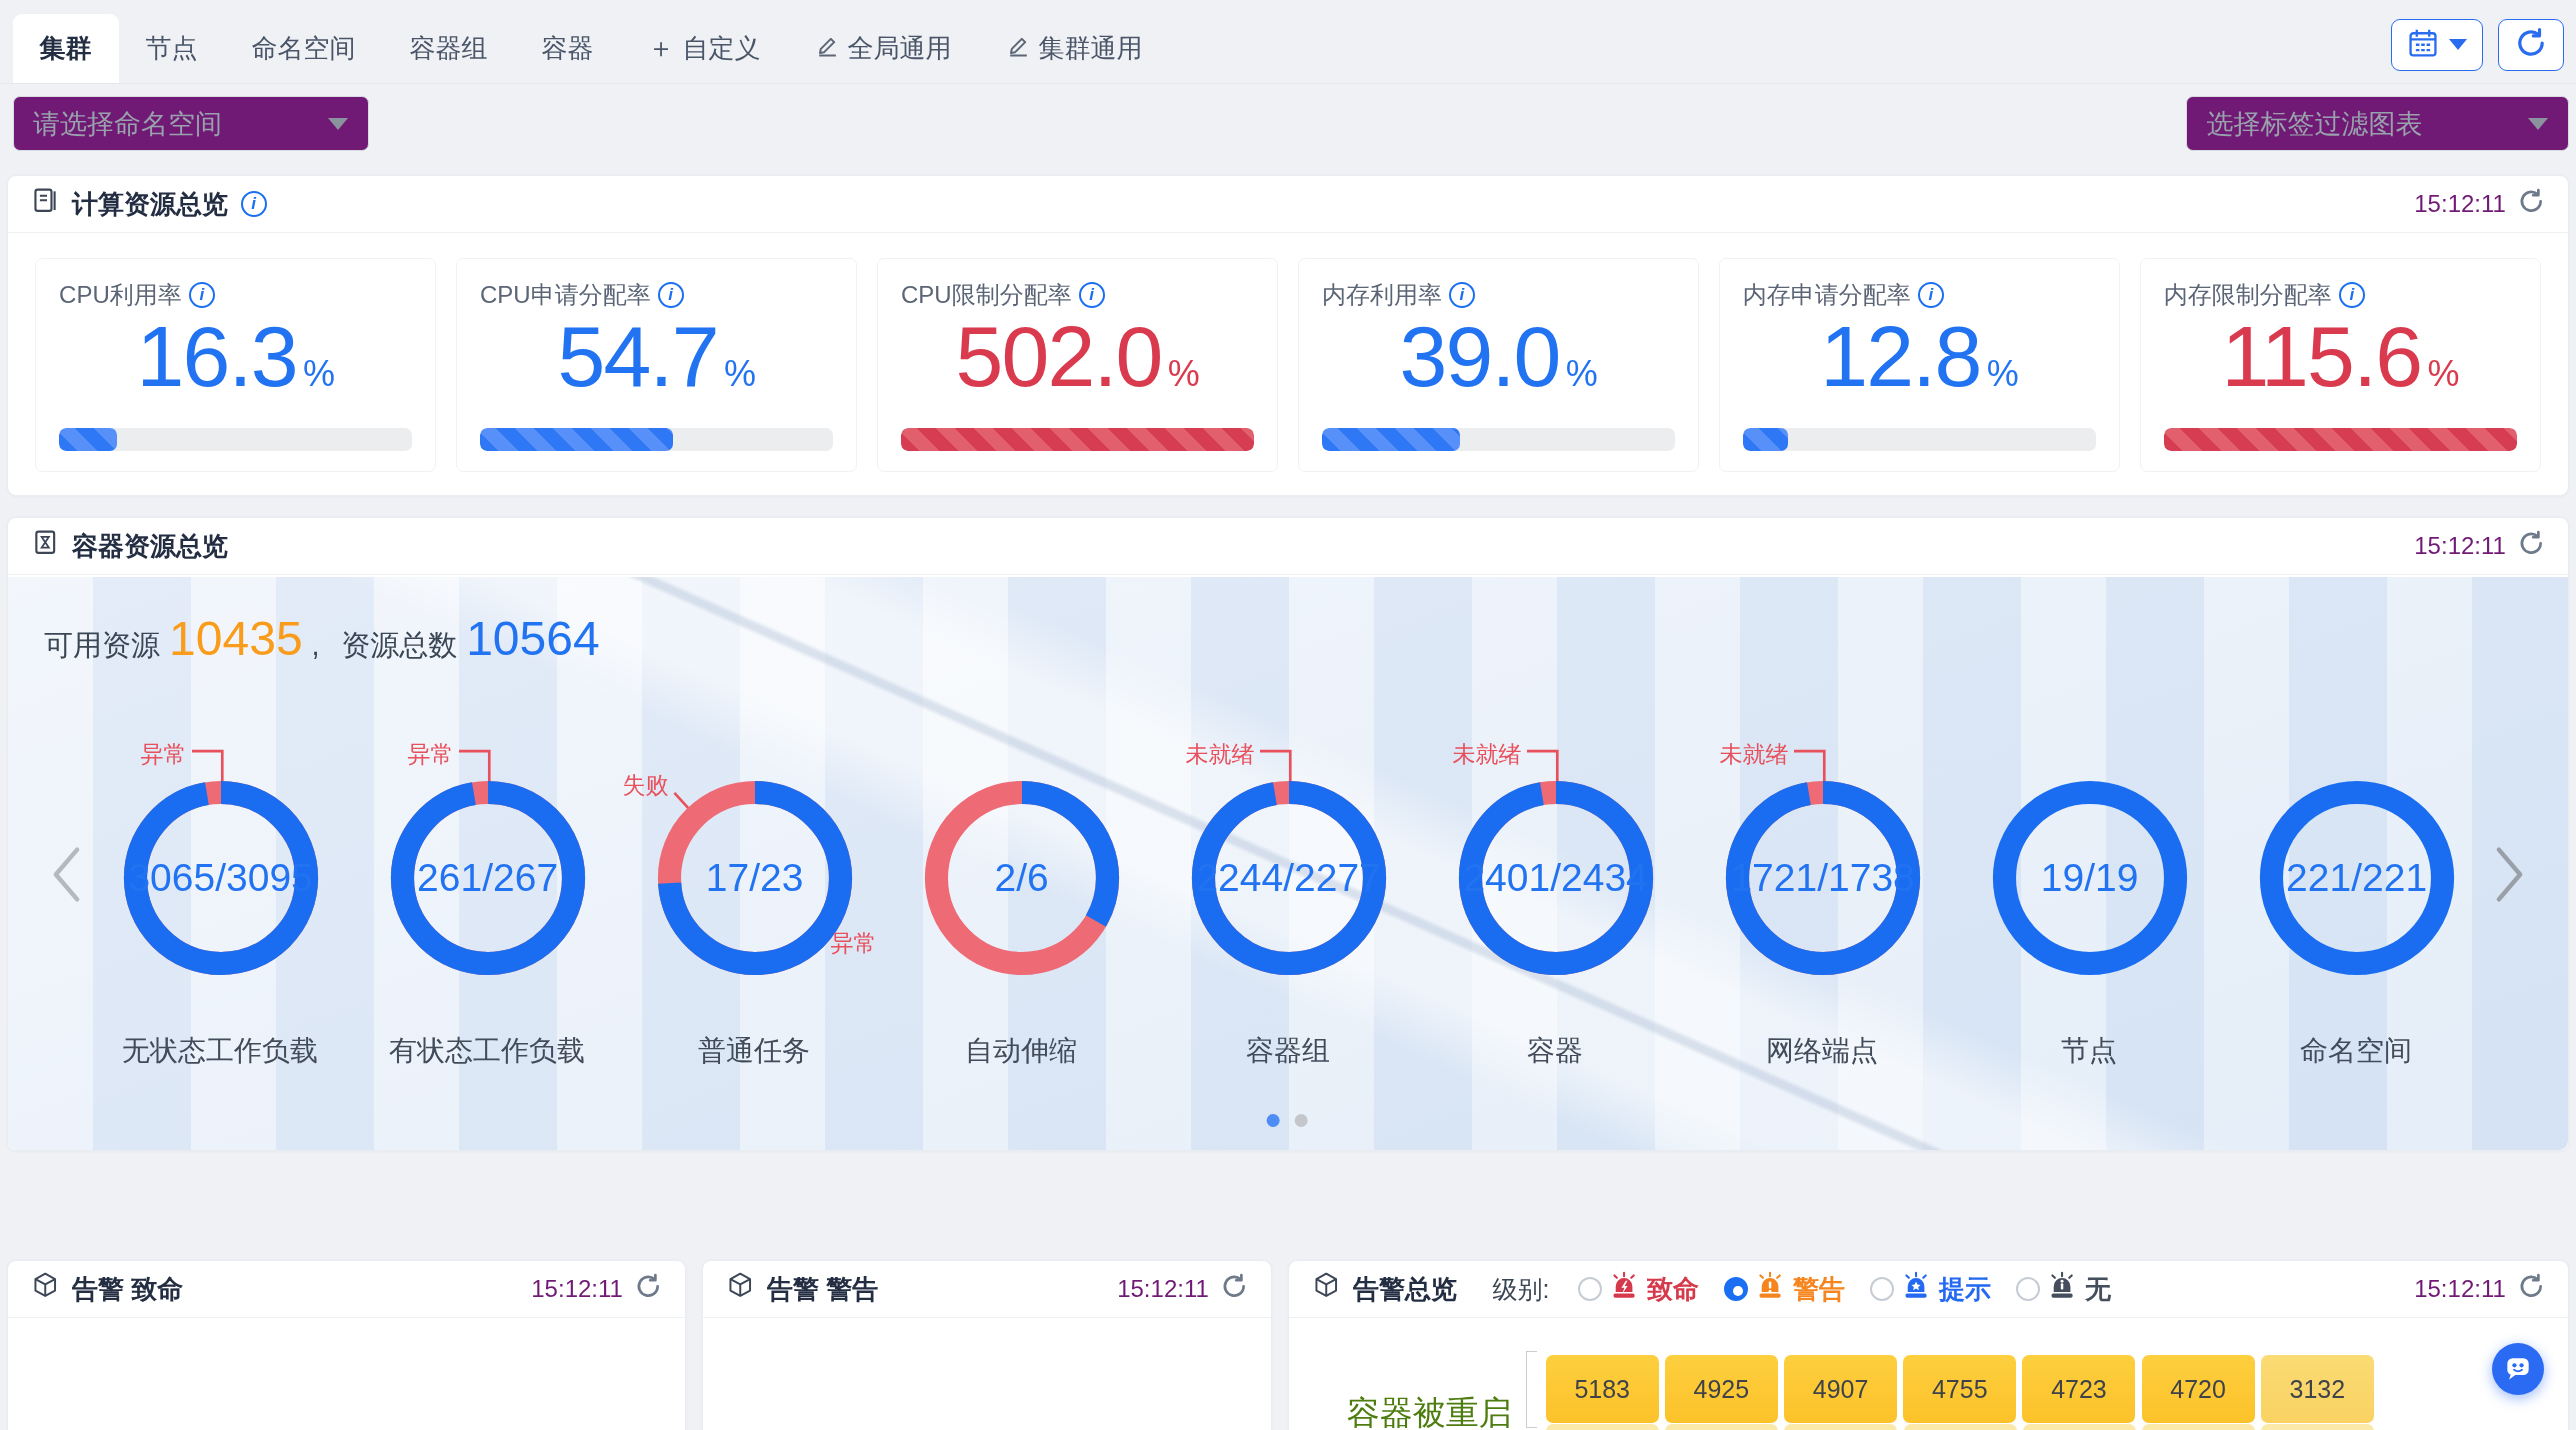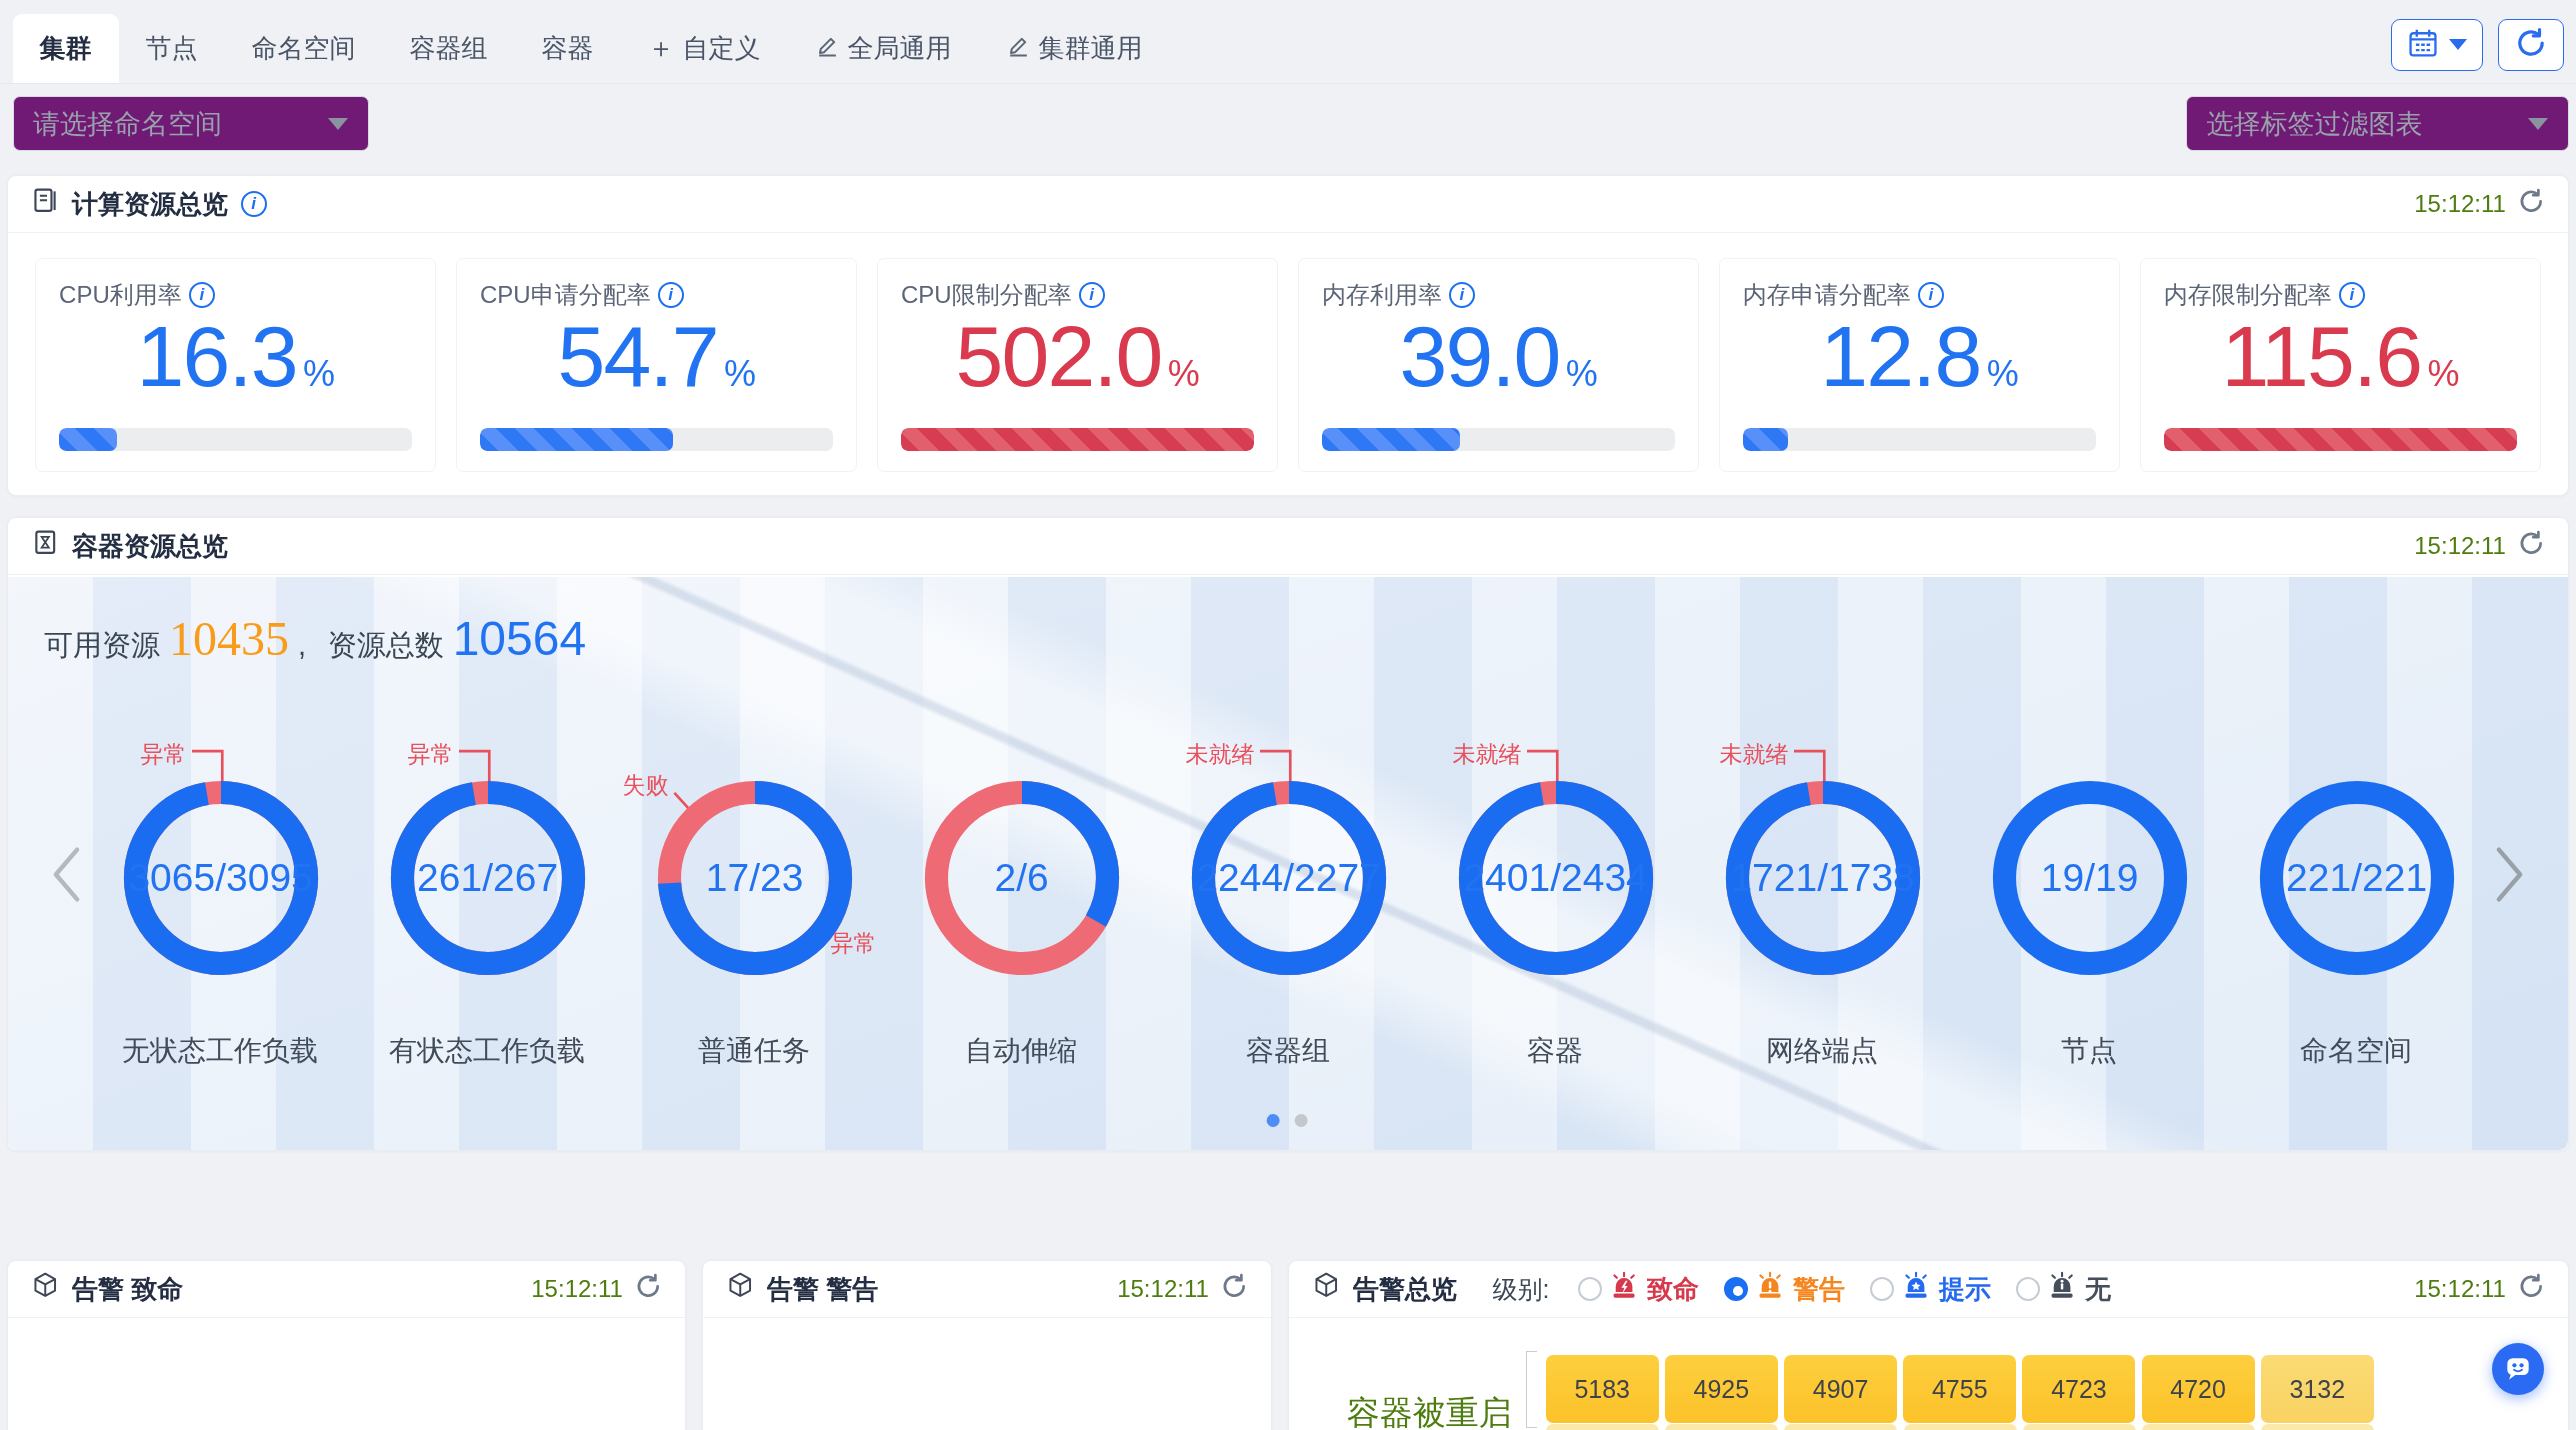--- a/index.html
+++ b/index.html
@@ -21,21 +21,21 @@
   .filters{position:absolute;top:96px;left:12.5px;right:7.1px;height:55px;}
   .select{position:absolute;height:55px;background:#701a75;border:1.8px solid #d7dbe2;border-radius:7.1px;display:flex;align-items:center;padding:0 19.6px;font-size:27px;color:#98a1ac;cursor:pointer;}
   .select .caret{margin-left:auto;width:0;height:0;border-left:10.7px solid transparent;border-right:10.7px solid transparent;border-top:12.5px solid #8a939e;}
   .select.ns{left:0;width:356px;}
   .select.lbl{right:0;width:383px;}
 
   
   .panel{position:absolute;background:#fff;border-radius:9px;border:0.9px solid #e9ecf1;box-shadow:0 0.9px 2.7px rgba(20,40,80,.04);}
   .p-head{height:57px;display:flex;align-items:center;gap:12.5px;padding:0 23px;border-bottom:1.8px solid #eef1f4;font-size:26px;color:#242e42;font-weight:bold;}
   .p-head .spacer{margin-left:auto;}
-  .ptime{display:flex;align-items:center;gap:10.7px;font-weight:400;color:#4d7c0f;font-size:24px;}
+  .ptime{display:flex;align-items:center;gap:10.7px;font-weight:400;color:#701a75;font-size:24px;}
   .info-i{display:inline-flex;align-items:center;justify-content:center;width:26px;height:26px;border-radius:50%;border:2.2px solid #1a6ff2;color:#1a6ff2;font-size:17px;font-weight:bold;font-style:italic;}
 
   
   #panel-compute{left:7.1px;top:175px;width:2562px;height:321px;}
   .cards{position:absolute;top:59px;left:0;right:0;bottom:0;display:flex;gap:19.6px;padding:23px 27px;}
   .card{flex:1;position:relative;border:1.8px solid #f0f2f6;border-radius:7.1px;padding:19.6px 23px;background:#fff;}
   .card-title{display:flex;align-items:center;gap:7px;font-size:24px;color:#5b6576;}
   .big{position:absolute;left:0;right:0;top:48px;display:flex;justify-content:center;align-items:baseline;gap:6.2px;}
   .big .num{font-size:86px;font-weight:500;letter-spacing:-1.8px;}
   .big .unit{font-size:36px;font-weight:500;}
@@ -51,21 +51,21 @@
   .cr-body{position:absolute;top:59px;left:0;right:0;bottom:0;border-radius:0 0 9px 9px;
     background:
       linear-gradient(24deg,rgba(255,255,255,0) 49.5%,rgba(150,170,200,.30) 49.8%,rgba(150,170,200,.30) 50.1%,rgba(255,255,255,0) 50.4%),
       linear-gradient(24deg,rgba(255,255,255,0) 42%,rgba(255,255,255,.55) 46%,rgba(255,255,255,.55) 54%,rgba(255,255,255,0) 58%),
       repeating-linear-gradient(90deg,rgba(255,255,255,.30) 0 85px,rgba(203,219,241,.30) 85px 183px),
       linear-gradient(160deg,#eef3fb 0%,#e4edf8 45%,#d9e6f5 100%);}
   .stats{position:absolute;top:34px;left:36px;display:flex;align-items:baseline;gap:9px;}
   .stat-label{font-size:29px;color:#3a4654;font-weight:500;}
   .stat-sep{font-size:29px;color:#3a4654;margin-right:12.5px;}
   .stat-num{font-size:48px;font-weight:500;}
-  .stat-num.o{color:#f99c1b;font-family:Liberation Serif, serif;}
+  .stat-num.o{color:#f99c1b;}
   .stat-num.b{color:#2273f2;}
   .rings{position:absolute;top:141px;left:0;right:0;display:flex;justify-content:center;}
   .ring-cell{position:relative;width:267px;height:356px;}
   .donut{position:absolute;left:36px;top:62px;width:196px;height:196px;}
   .ring-value{position:absolute;left:0;top:0;width:196px;height:196px;display:flex;align-items:center;justify-content:center;font-size:39px;color:#2273f2;white-space:nowrap;}
   .ring-label{position:absolute;top:314px;width:100%;text-align:center;font-size:28px;color:#414b59;}
   .ring-status{position:absolute;font-size:23px;color:#e8505b;white-space:nowrap;z-index:2;}
   .ring-status.pos-top{right:167px;top:21.4px;}
   .ring-status.pos-upper-left{left:1.8px;top:52px;}
   .ring-status.pos-lower-left{left:-57px;top:210px;}

